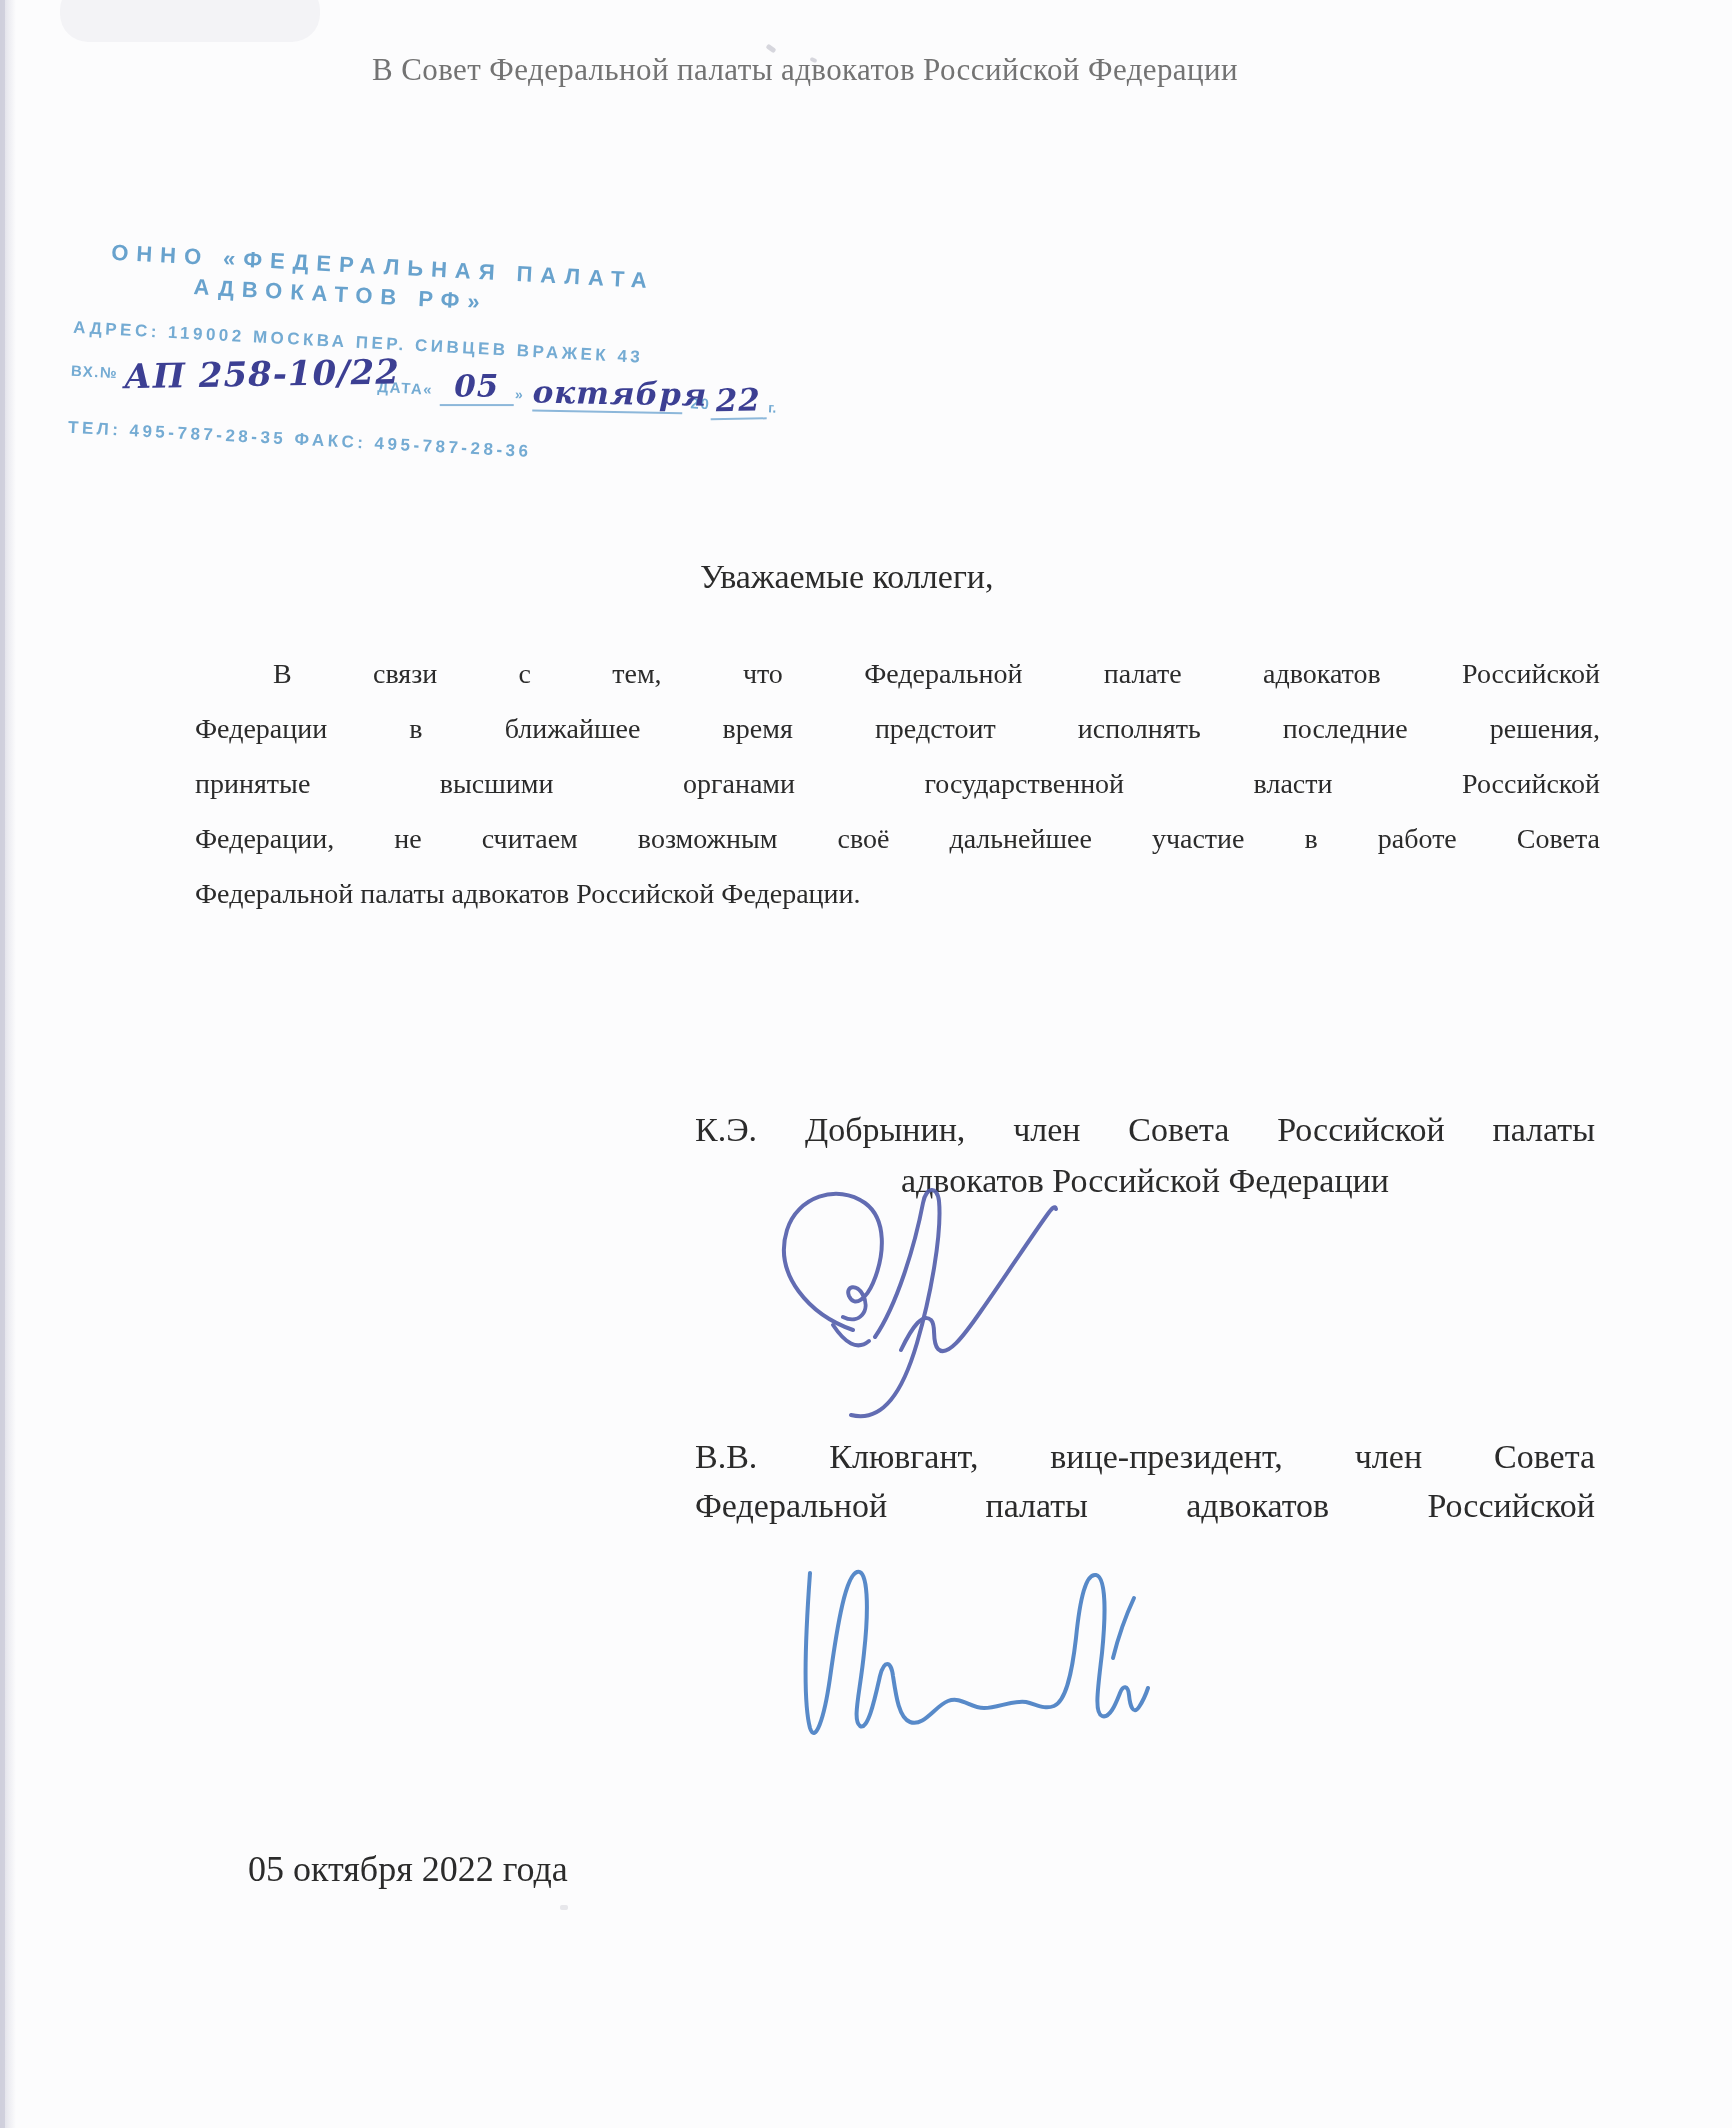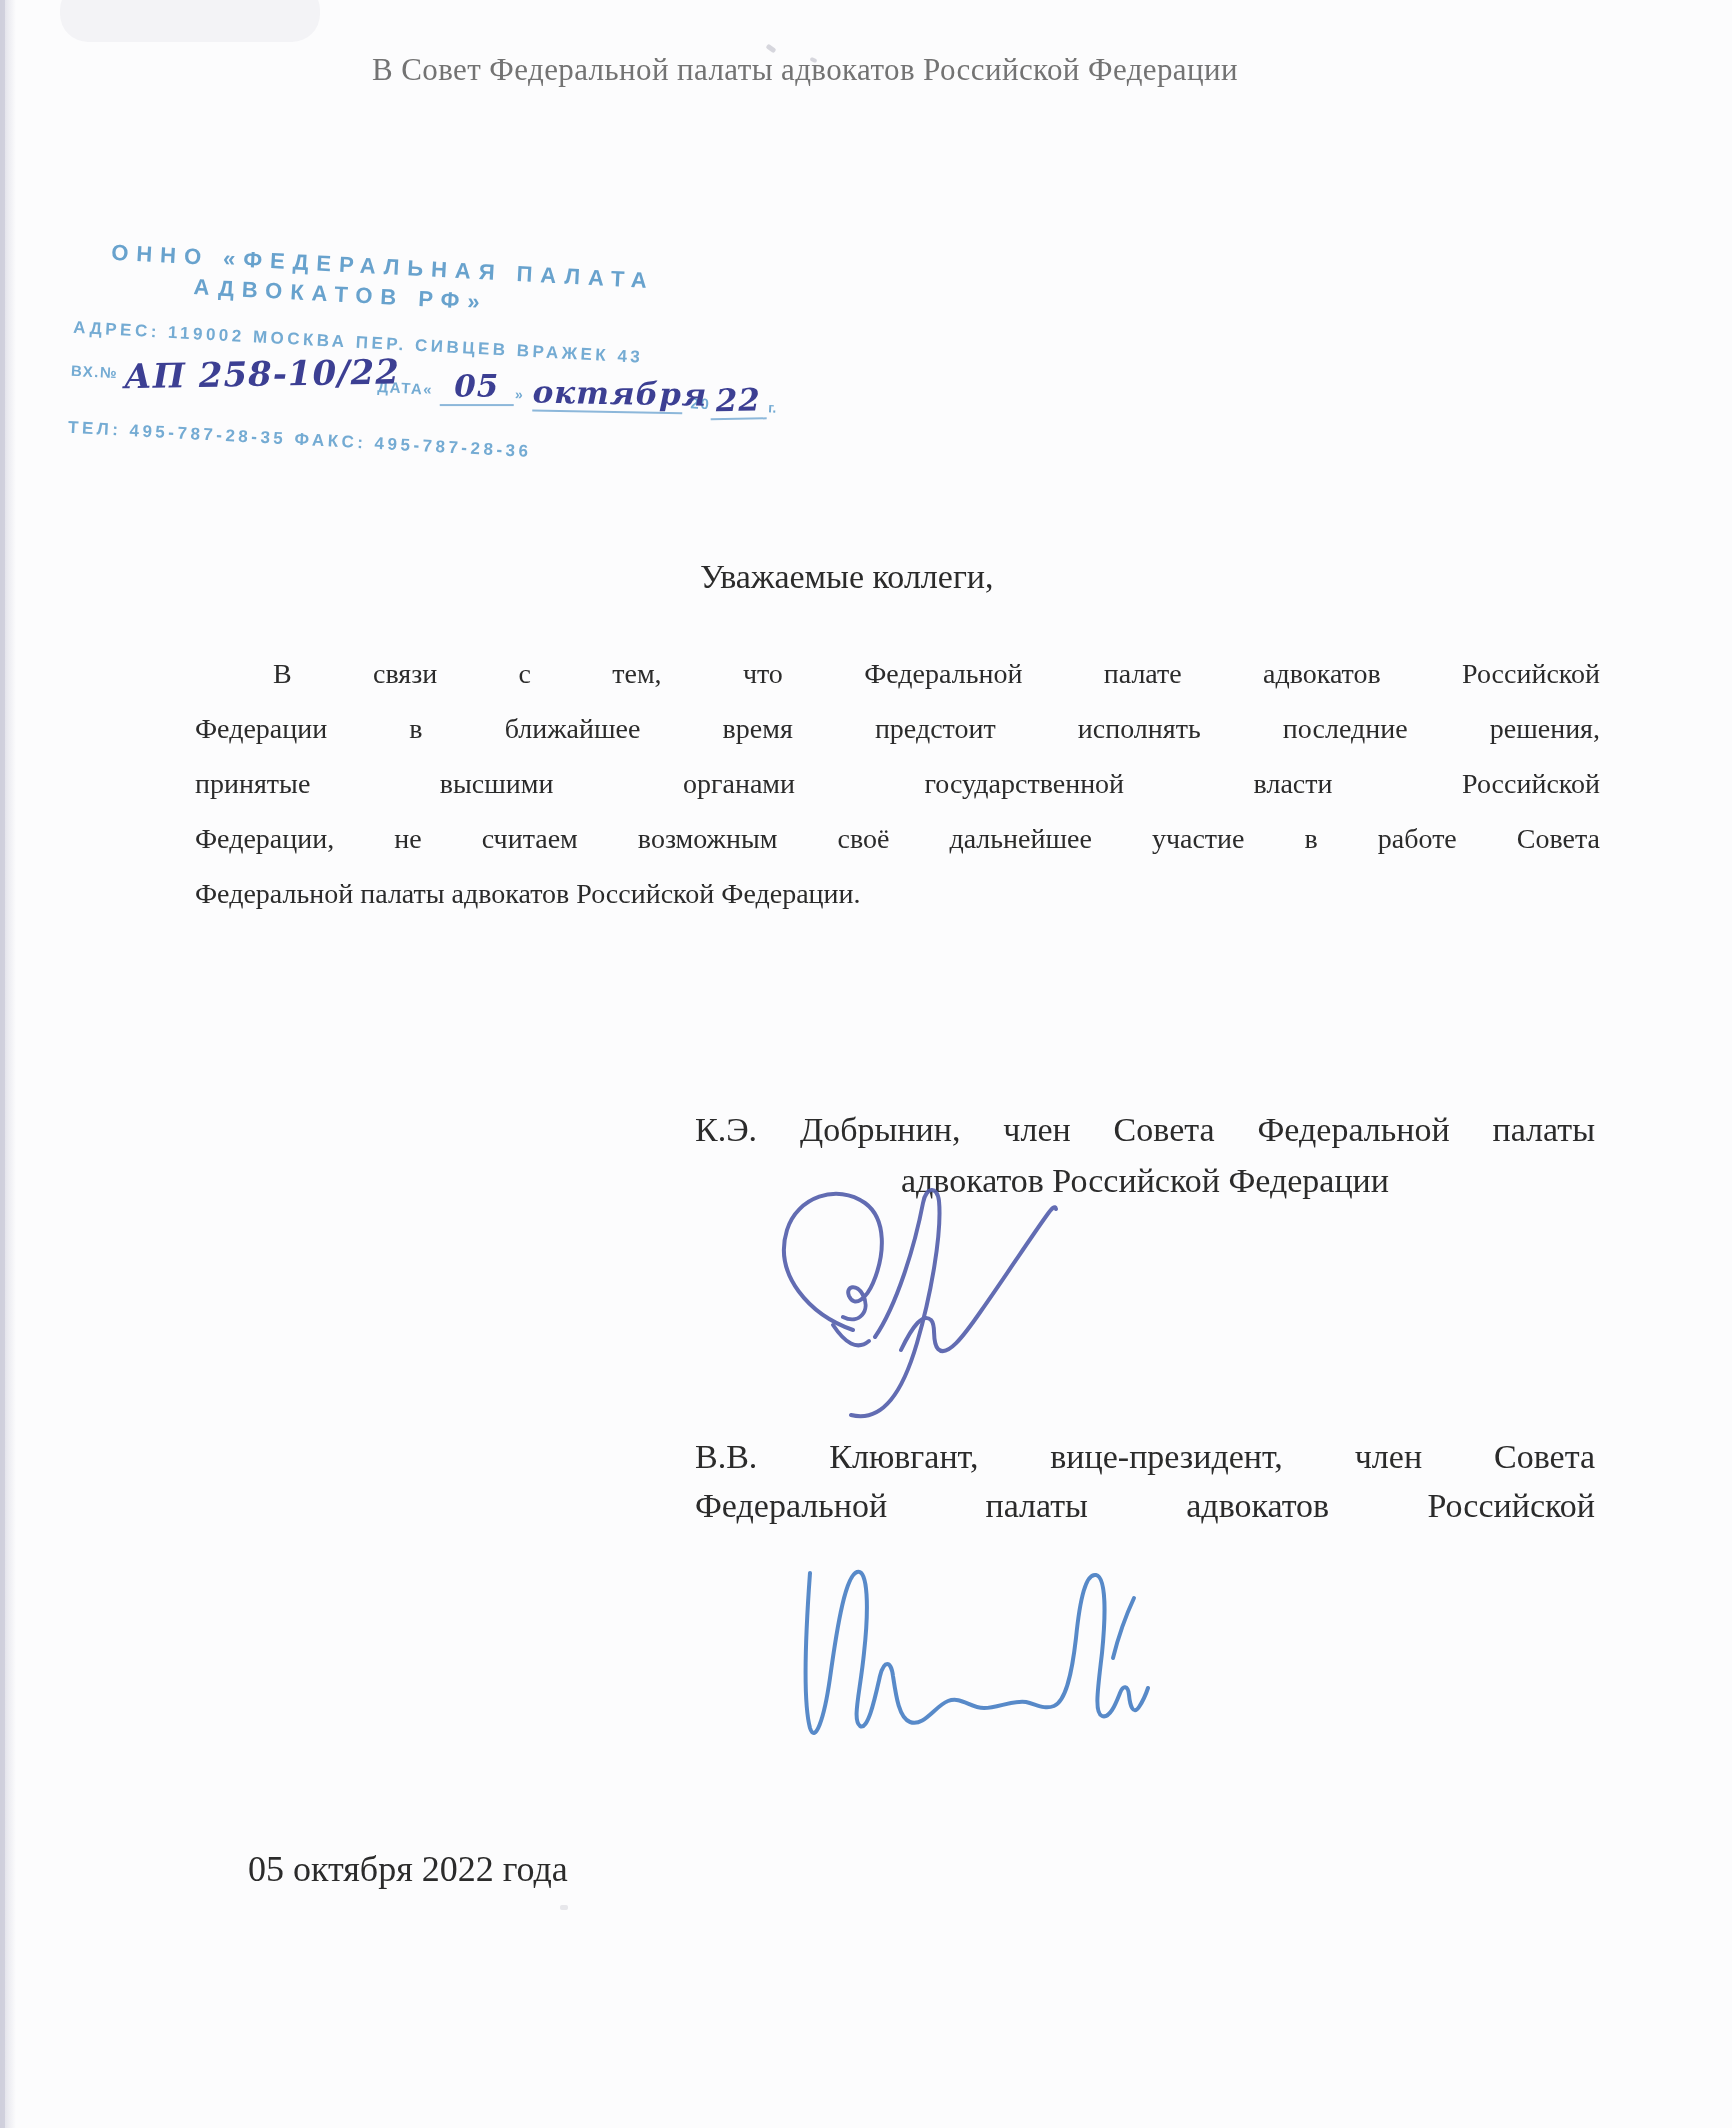--- a/index.html
+++ b/index.html
@@ -103,21 +103,21 @@
 
   <div class="paragraph">
     <div class="pline first">В связи с тем, что Федеральной палате адвокатов Российской</div>
     <div class="pline">Федерации в ближайшее время предстоит исполнять последние решения,</div>
     <div class="pline">принятые высшими органами государственной власти Российской</div>
     <div class="pline">Федерации, не считаем возможным своё дальнейшее участие в работе Совета</div>
     <div class="pline last">Федеральной палаты адвокатов Российской Федерации.</div>
   </div>
 
   <div class="sigblock" style="left:695px;top:1104px;">
-    <div class="jl">К.Э. Добрынин, член Совета Федеральной палаты</div>
+    <div class="jl">К.Э. Добрынин, член Совета Российской палаты</div>
     <div class="nl">адвокатов Российской Федерации</div>
   </div>
 
   <svg class="sig-svg" style="left:725px;top:1165px;" width="340" height="290" viewBox="0 0 340 290">
     <g fill="none" stroke="#5560ac" stroke-width="4" stroke-linecap="round" opacity="0.92">
       <path d="M 128 165 C 85 150, 48 110, 62 65 C 72 32, 112 18, 140 38 C 162 54, 160 90, 148 118 C 142 132, 130 144, 124 131 C 120 121, 132 118, 138 130 C 146 146, 134 160, 118 152"></path>
       <path d="M 108 160 C 120 178, 132 186, 144 176"></path>
       <path d="M 150 172 C 172 140, 190 80, 198 38 C 201 22, 212 20, 214 36 C 217 68, 206 130, 192 178 C 178 226, 158 258, 126 250"></path>
       <path d="M 176 185 C 188 160, 198 148, 206 155 C 212 161, 206 176, 213 184 C 222 193, 238 172, 256 146 C 280 112, 304 75, 322 50 C 327 43, 330 40, 331 44"></path>
     </g>

